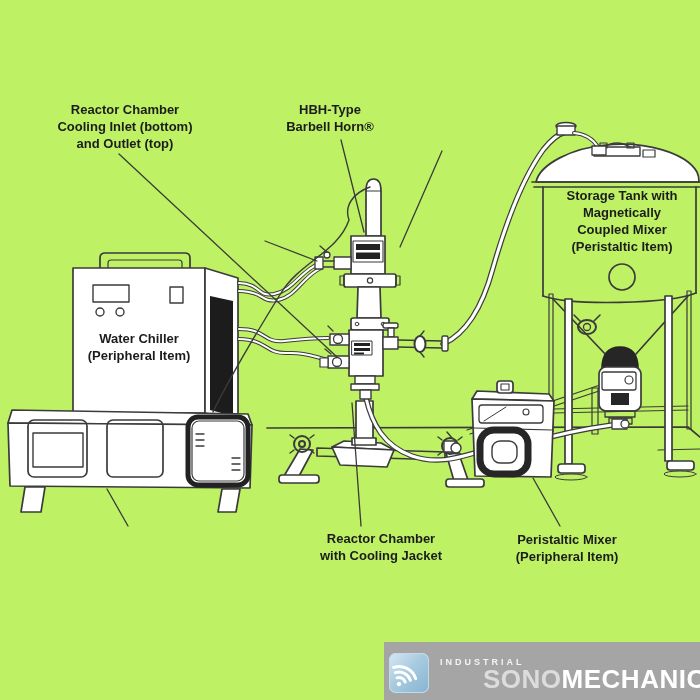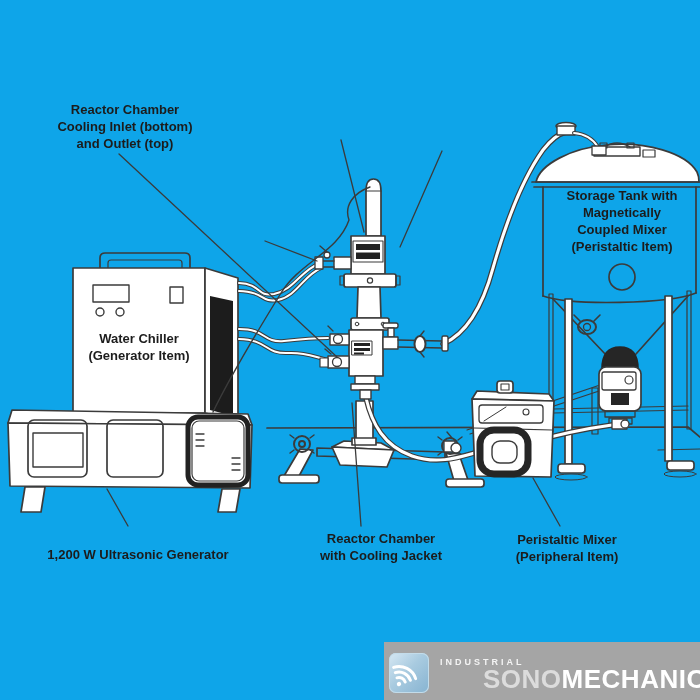--- a/index.html
+++ b/index.html
@@ -1,16 +1,16 @@
 <!DOCTYPE html>
 <html><head>
 <meta charset="utf-8">
 <style>
   html,body{margin:0;padding:0;background:#fff;}
-  .stage{position:relative;width:700px;height:700px;background:#0ea5e9;overflow:hidden;
+  .stage{position:relative;width:700px;height:700px;background:#bef264;overflow:hidden;
          font-family:"Liberation Sans", sans-serif;}
   .art{position:absolute;left:0;top:0;}
   .dlabel{position:absolute;transform:translate(-50%,-50%);text-align:center;
           font-weight:bold;font-size:13px;line-height:17px;color:#1c1c1c;
           white-space:pre-line;width:max-content;}
   .logo-bar{position:absolute;left:384px;top:642px;width:327px;height:65px;background:#a5a5a5;}
   .logo-icon{position:absolute;left:5px;top:11px;width:40px;height:40px;border-radius:7px;
              background:linear-gradient(135deg,#d7e8f3 0%,#a9cbe0 45%,#86b3d1 100%);
              box-shadow:inset 0 0 0 1px #c3dcea;}
   .logo-industrial{position:absolute;left:56px;top:15px;font-size:9px;font-weight:bold;
@@ -238,27 +238,28 @@
     <path d="M442,151 L400,247"></path>
     <path d="M352,403 L361,526"></path>
     <path d="M533,478 L560,526"></path>
     <path d="M107,489 L128,526"></path>
   </g>
 </svg>
 
 <div class="dlabel" style="left:125px;top:126px">Reactor Chamber
 Cooling Inlet (bottom)
 and Outlet (top)</div>
+<div class="dlabel" style="left:330px;top:118px">HBH-Type
+Barbell Horn®</div>
 <div class="dlabel" style="left:622px;top:221px">Storage Tank with
 Magnetically
 Coupled Mixer
 (Peristaltic Item)</div>
 <div class="dlabel" style="left:139px;top:347px">Water Chiller
-(Generator Item)</div>
-<div class="dlabel" style="left:138px;top:554px">1,200 W Ultrasonic Generator</div>
+(Peripheral Item)</div>
 <div class="dlabel" style="left:381px;top:547px">Reactor Chamber
 with Cooling Jacket</div>
 <div class="dlabel" style="left:567px;top:548px">Peristaltic Mixer
 (Peripheral Item)</div>
 
 <div class="logo-bar">
   <div class="logo-icon">
     <svg width="40" height="40" viewBox="0 0 40 40" fill="none" stroke="#fff" stroke-width="3" stroke-linecap="round">
       <g transform="rotate(-18 10 31)">
         <circle cx="10" cy="31" r="2.2" fill="#fff" stroke="none"></circle>

